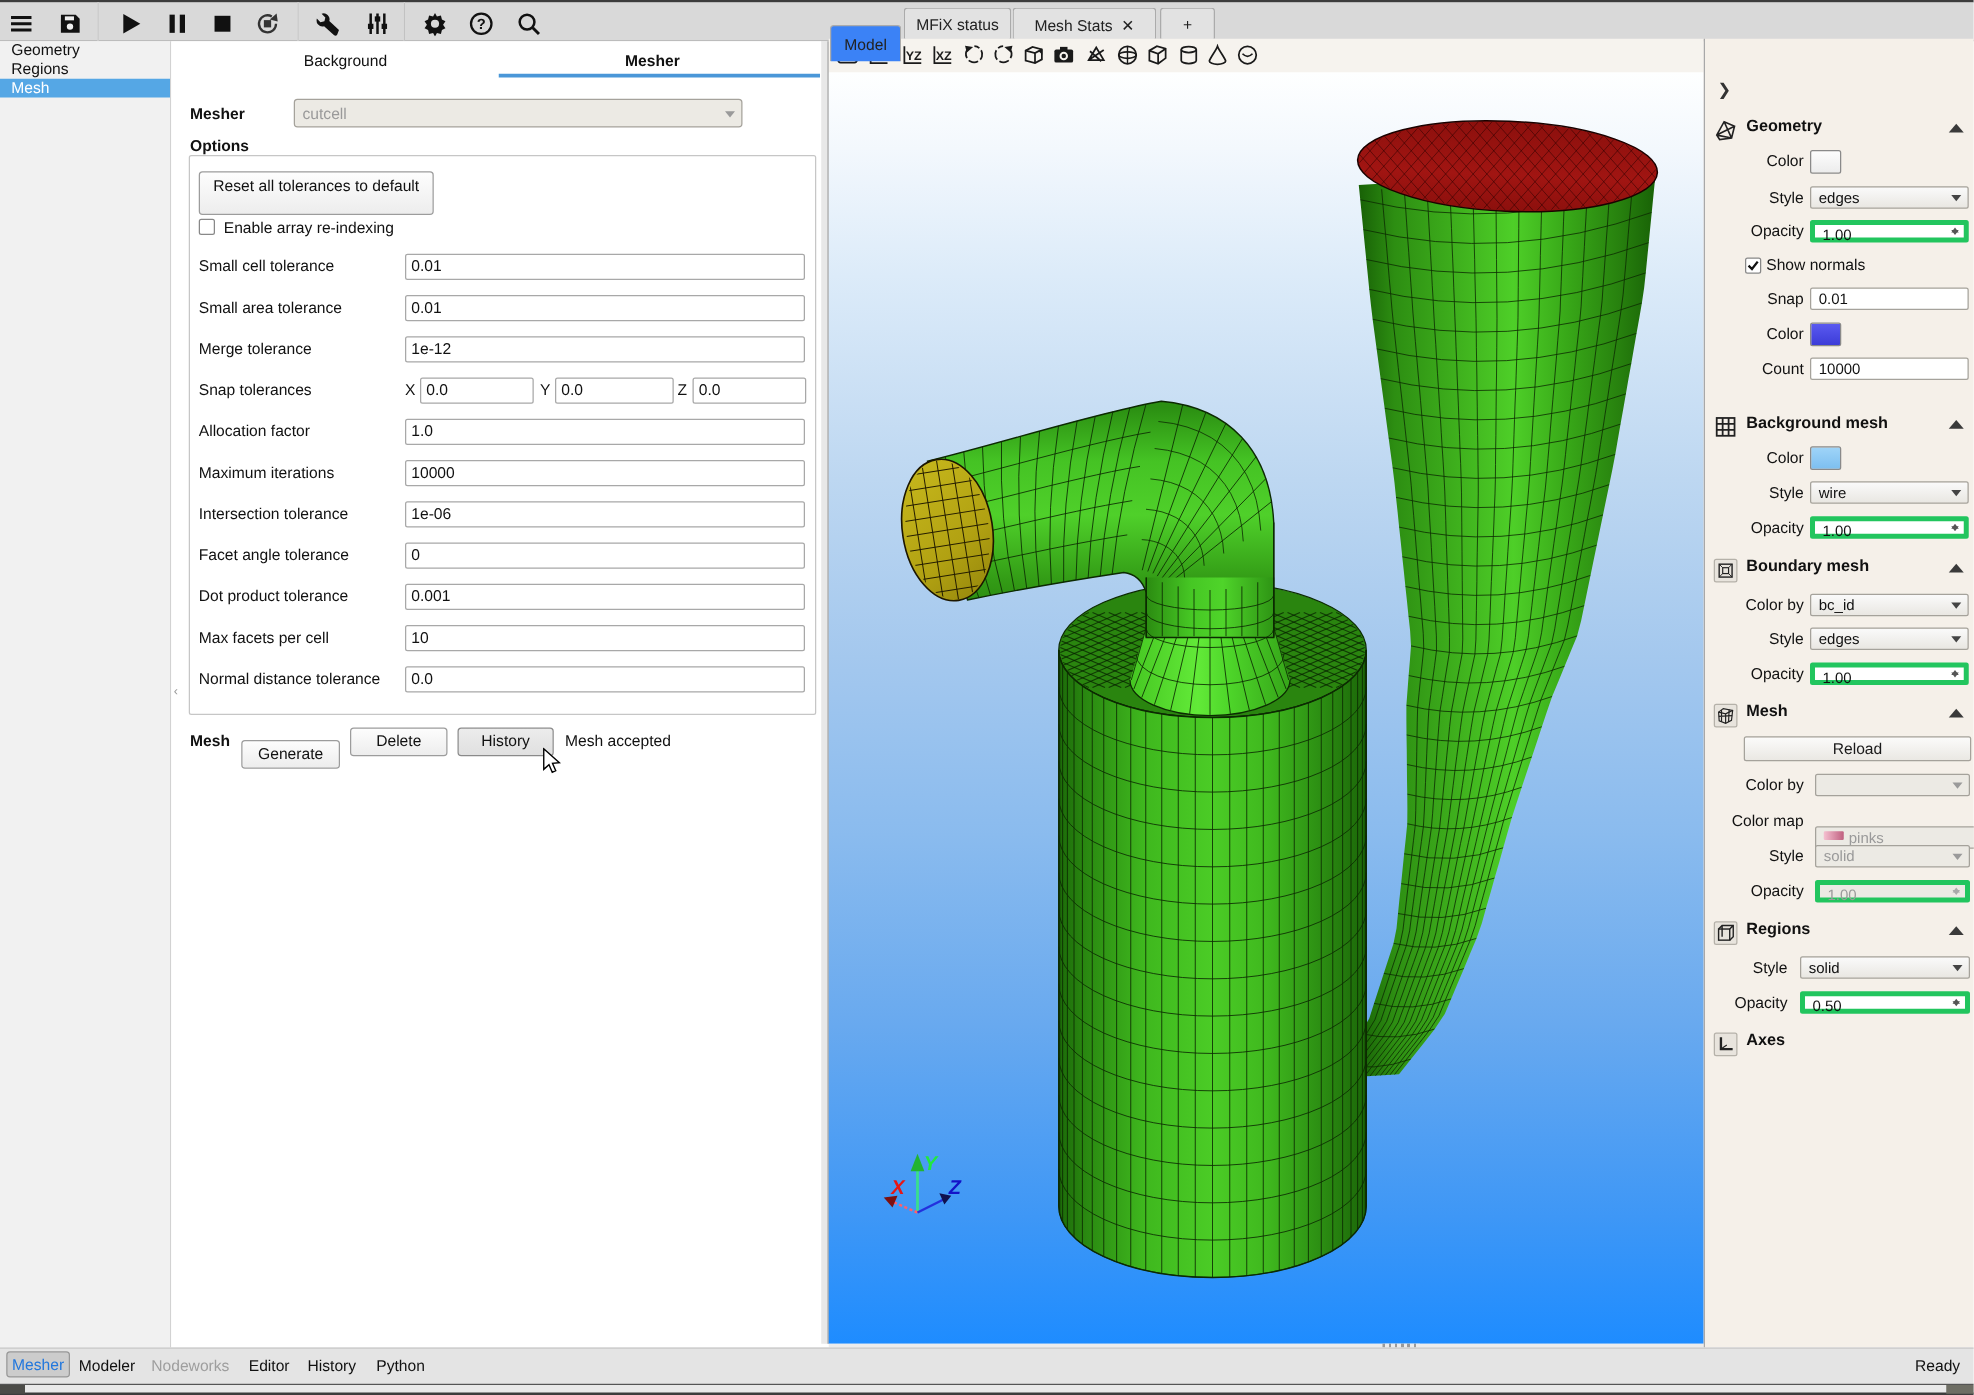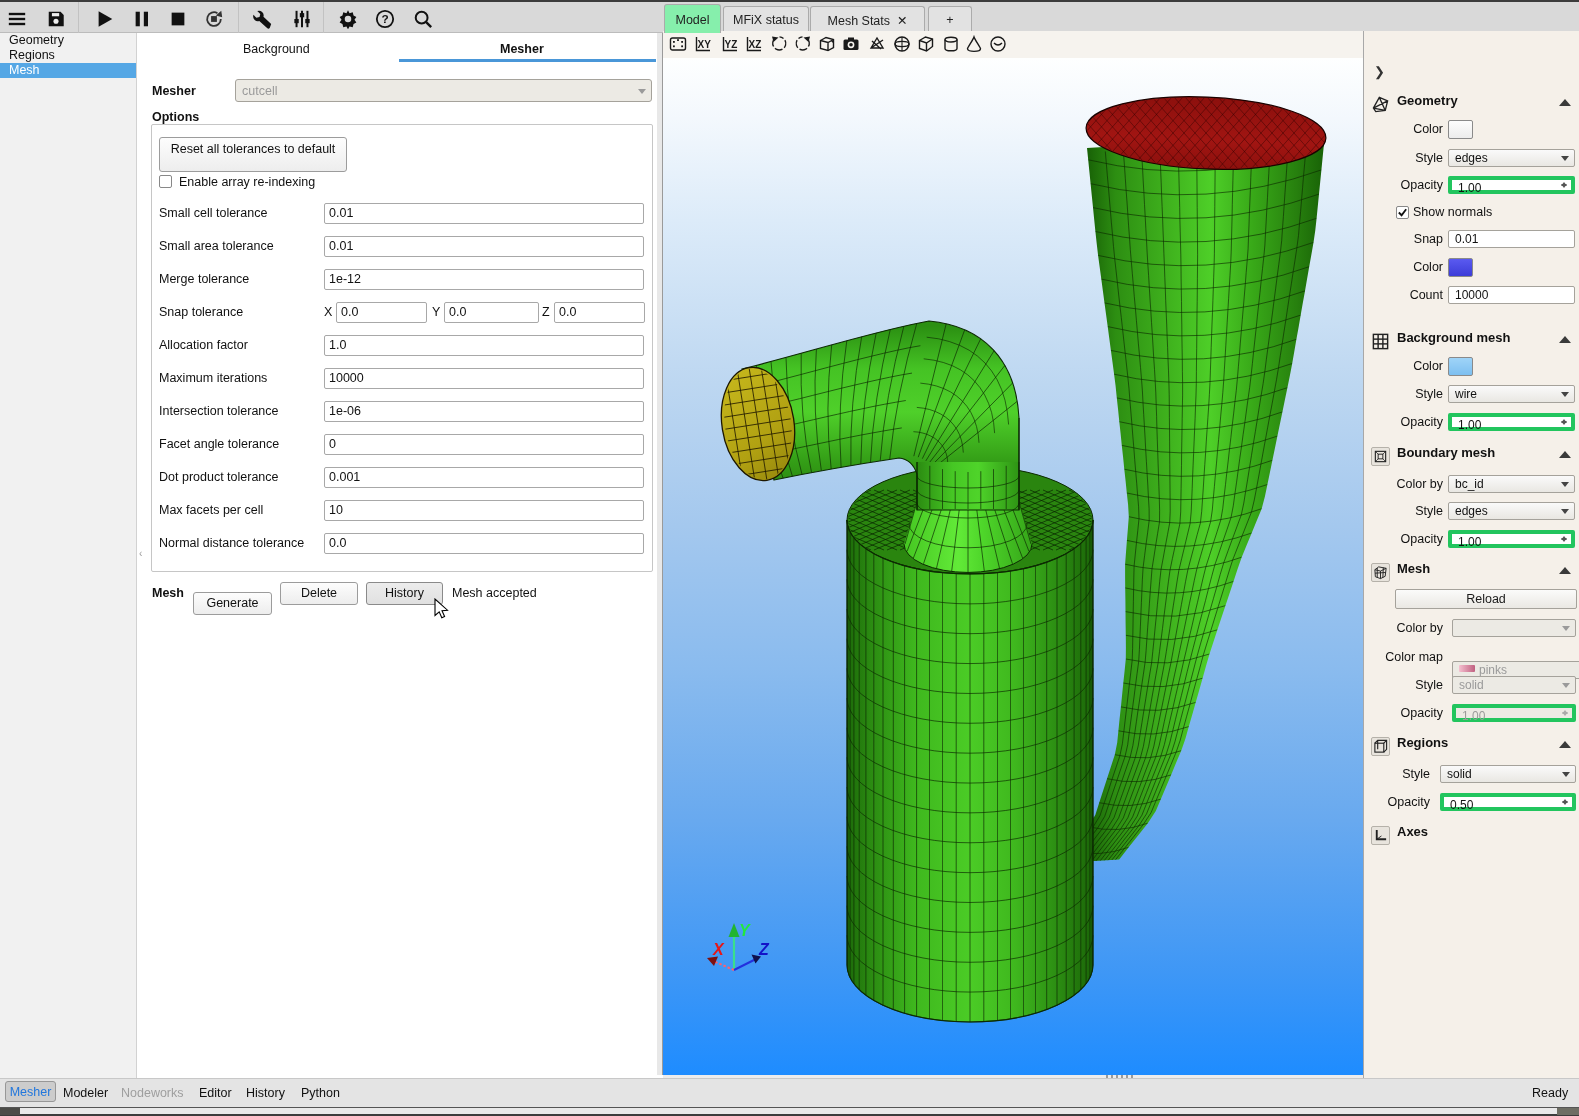--- a/index.html
+++ b/index.html
@@ -14,21 +14,21 @@
 .sitem.sel { background:#55a7e5; color:#fff; }
 #panel { left:137px; top:33px; width:520px; height:1045px; background:#fff; }
 #splitter { left:657px; top:33px; width:6px; height:1042px; background:#e8e8e8; border-right:1px solid #9a9a9a; }
 .flabel { position:absolute; font-size:12.5px; color:#111; }
 .finput { position:absolute; height:21px; border:1px solid #a8a8a8; border-radius:2px; background:#fff;
   font-size:12.5px; padding:2px 0 0 4px; color:#111; }
 .btn { position:absolute; height:23px; border:1px solid #9c9c9c; border-radius:3px;
   background:linear-gradient(#fdfdfd,#ededed); text-align:center; font-size:12.5px; padding-top:3px; color:#111; }
 .vtab { position:absolute; top:6px; height:25px; background:#e2e2e2; border:1px solid #ababab; border-bottom:none;
   border-radius:3px 3px 0 0; font-size:12.5px; text-align:center; padding-top:6px; color:#222; }
-.vtab.active { top:4px; height:29px; background:#86efac; padding-top:8px; z-index:2; }
+.vtab.active { top:20px; height:29px; background:#3b82f6; padding-top:8px; z-index:2; }
 #vtoolbar { left:663px; top:31px; width:700px; height:27px; background:#f6f3ee; }
 .vicon { position:absolute; top:4px; width:18px; height:18px; }
 .vicon svg { width:100%; height:100%; }
 #viewport { left:663px; top:58px; width:700px; height:1017px;
   background:linear-gradient(#feffff 0%,#f3f8fd 6%,#dcebf9 16%,#bdd7f1 32%,#a4c8ee 46%,#8abbee 60%,#68a9ef 75%,#3e97f6 90%,#1e8cff 100%); }
 #rightpanel { left:1363px; top:31px; width:216px; height:1047px; background:#f5f0e9; border-left:1px solid #a8a8a8; }
 .rchev { position:absolute; left:1374px; top:64px; font-size:13px; color:#333; }
 .rhicon { position:absolute; left:1371px; width:19px; height:19px; }
 .rhicon.boxed { background:#e8e4dd; border:1px solid #b5b1a9; border-radius:2px; padding:1px; }
 .rhicon svg { width:100%; height:100%; }
@@ -132,21 +132,21 @@
 <div class="abs" id="sidebar">
   <div class="sitem">Geometry</div>
   <div class="sitem">Regions</div>
   <div class="sitem sel">Mesh</div>
 </div>
 <div class="abs" id="panel"></div>
 <div class="flabel" style="left:243px;top:42px">Background</div>
 <div class="flabel" style="left:500px;top:42px;font-weight:bold">Mesher</div>
 <div style="position:absolute;left:399px;top:59px;width:257px;height:3px;background:#4a97d8"></div>
 <div class="flabel" style="left:152px;top:84px;font-weight:bold">Mesher</div>
-<div class="rdrop dis" style="left:235px;top:79px;width:417px;height:23px;padding-top:4px;font-size:12.5px;border-radius:3px">cutcell<i style="top:9px"></i></div>
+<div class="rdrop dis" style="left:235px;top:79px;width:359px;height:23px;padding-top:4px;font-size:12.5px;border-radius:3px">cutcell<i style="top:9px"></i></div>
 <div class="flabel" style="left:152px;top:110px;font-weight:bold">Options</div>
 <div style="position:absolute;left:151px;top:124px;width:502px;height:448px;border:1px solid #c6c6c6;border-radius:2px"></div>
 <div class="btn" style="left:159px;top:137px;width:188px;height:35px;padding-top:4px">Reset all tolerances to default</div>
 <div style="position:absolute;left:159px;top:175px;width:13px;height:13px;background:#fff;border:1px solid #888;border-radius:2px"></div>
 <div class="flabel" style="left:179px;top:175px">Enable array re-indexing</div>
 <div class="flabel" style="left:159px;top:206px">Small cell tolerance</div>
 <div class="finput" style="left:324px;top:203px;width:320px">0.01</div>
 <div class="flabel" style="left:159px;top:239px">Small area tolerance</div>
 <div class="finput" style="left:324px;top:236px;width:320px">0.01</div>
 <div class="flabel" style="left:159px;top:272px">Merge tolerance</div>
@@ -158,21 +158,21 @@
 <div class="flabel" style="left:159px;top:404px">Intersection tolerance</div>
 <div class="finput" style="left:324px;top:401px;width:320px">1e-06</div>
 <div class="flabel" style="left:159px;top:437px">Facet angle tolerance</div>
 <div class="finput" style="left:324px;top:434px;width:320px">0</div>
 <div class="flabel" style="left:159px;top:470px">Dot product tolerance</div>
 <div class="finput" style="left:324px;top:467px;width:320px">0.001</div>
 <div class="flabel" style="left:159px;top:503px">Max facets per cell</div>
 <div class="finput" style="left:324px;top:500px;width:320px">10</div>
 <div class="flabel" style="left:159px;top:536px">Normal distance tolerance</div>
 <div class="finput" style="left:324px;top:533px;width:320px">0.0</div>
-<div class="flabel" style="left:159px;top:305px">Snap tolerance</div>
+<div class="flabel" style="left:159px;top:305px">Snap tolerances</div>
 <div class="flabel" style="left:324px;top:305px">X</div>
 <div class="finput" style="left:336px;top:302px;width:91px">0.0</div>
 <div class="flabel" style="left:432px;top:305px">Y</div>
 <div class="finput" style="left:444px;top:302px;width:95px">0.0</div>
 <div class="flabel" style="left:542px;top:305px">Z</div>
 <div class="finput" style="left:554px;top:302px;width:91px">0.0</div>
 <div class="flabel" style="left:152px;top:586px;font-weight:bold">Mesh</div>
 <div class="btn" style="left:193px;top:592px;width:79px">Generate</div>
 <div class="btn" style="left:280px;top:582px;width:78px">Delete</div>
 <div class="btn" style="left:366px;top:582px;width:77px;background:linear-gradient(#ececec,#e0e0e0);border-color:#8a8a8a">History</div>

